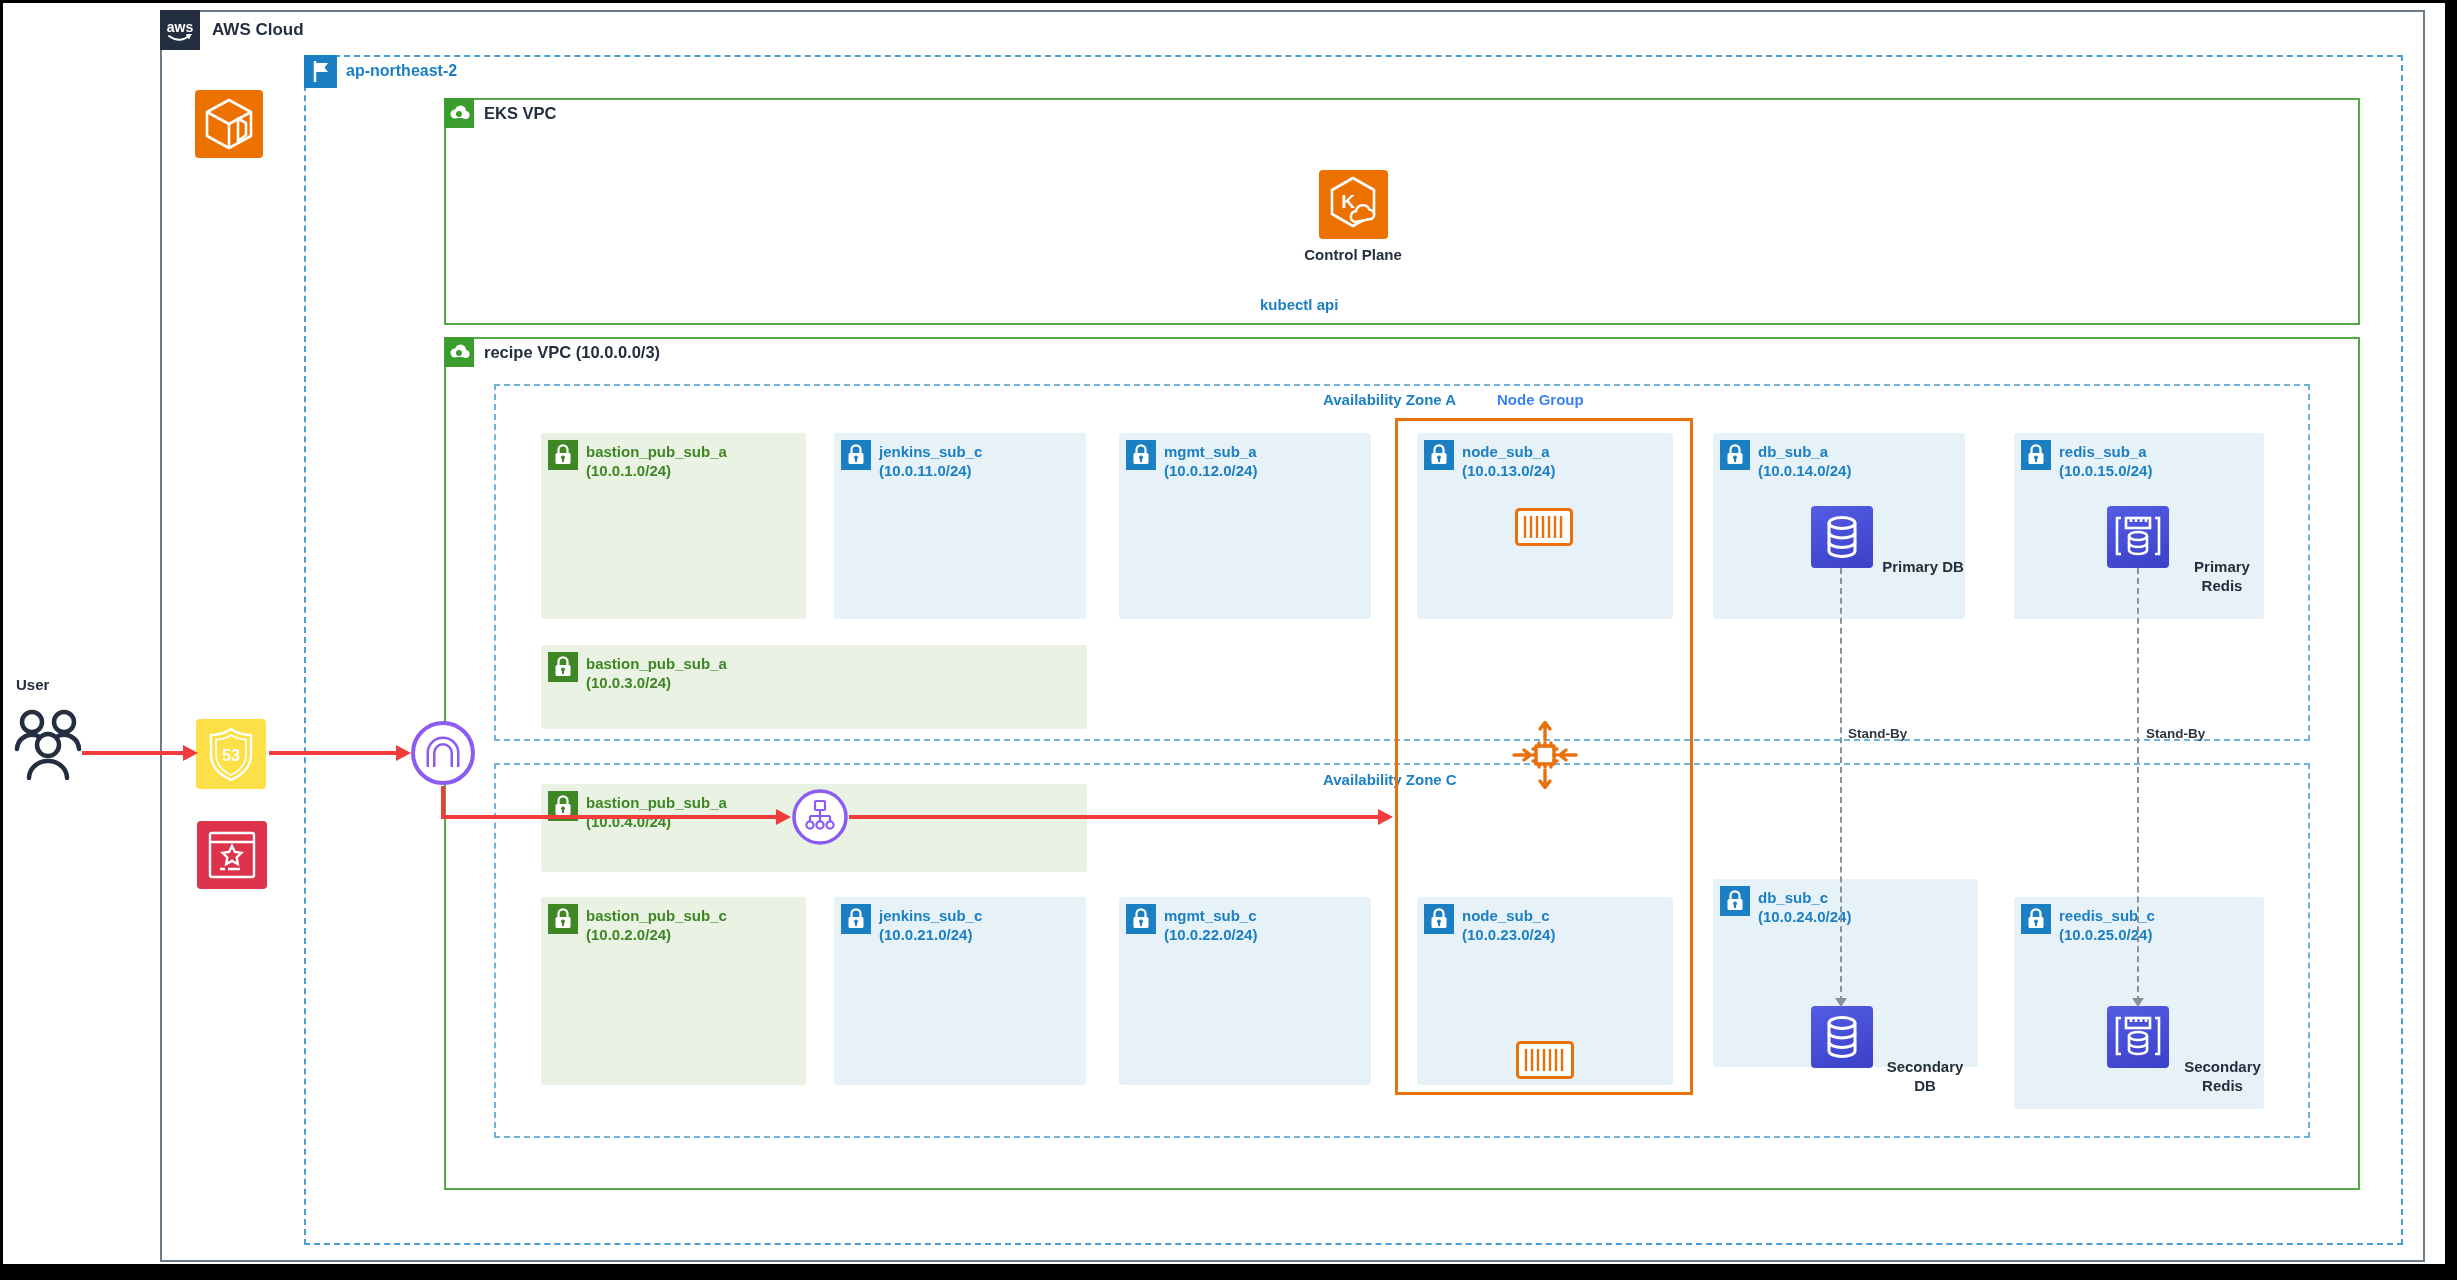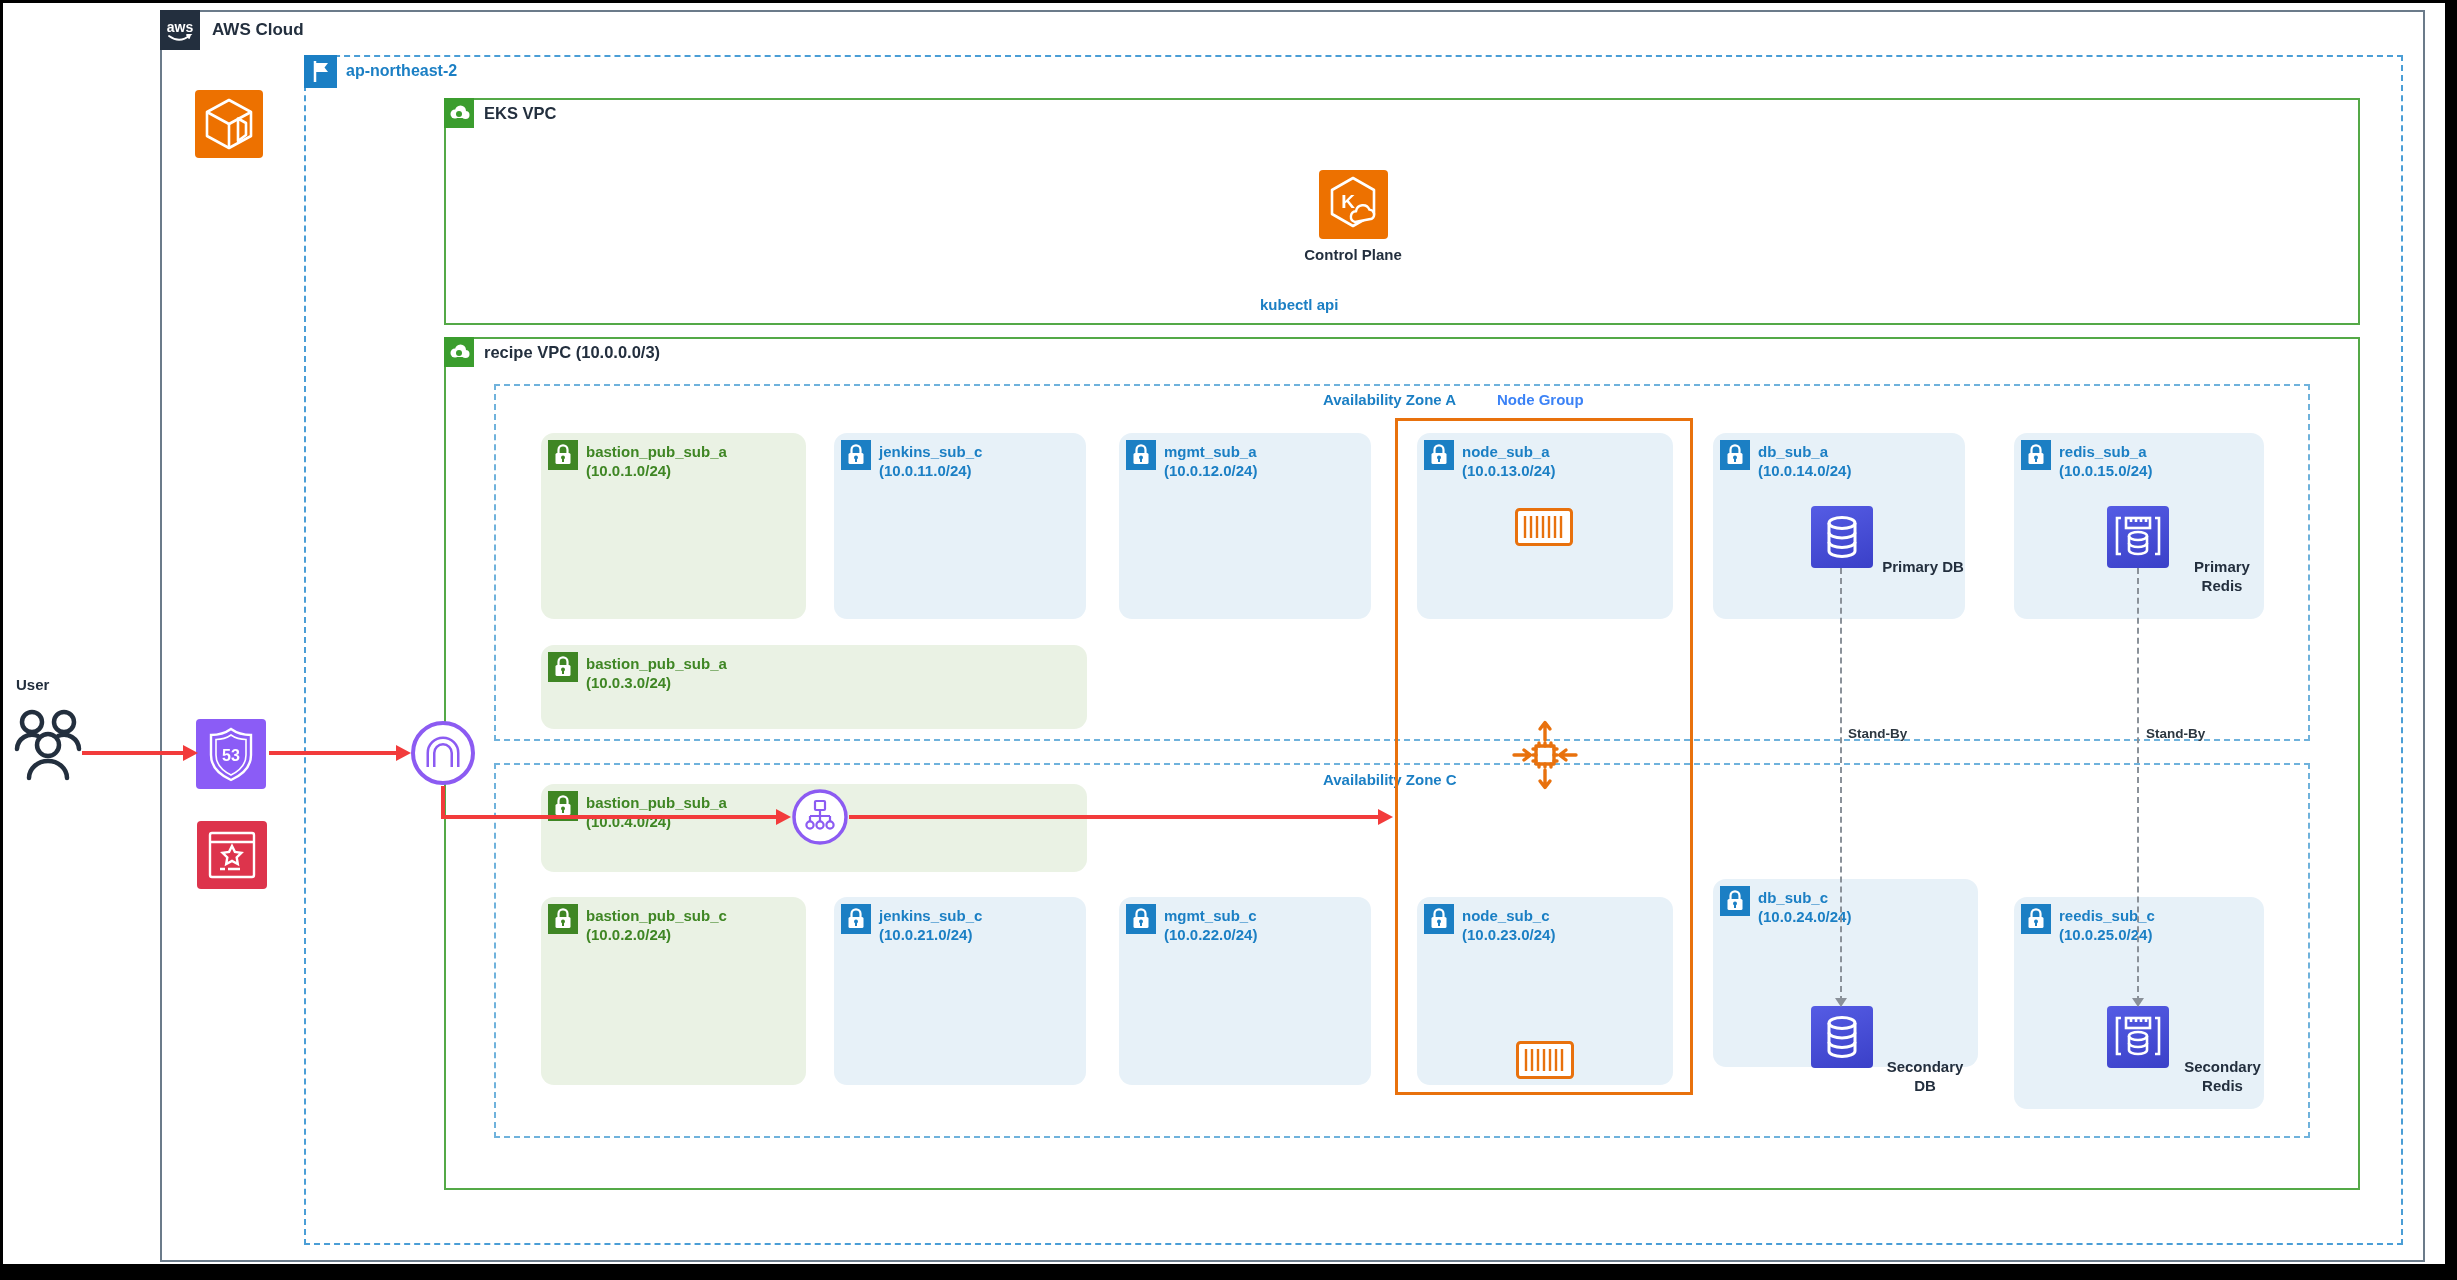--- a/index.html
+++ b/index.html
@@ -12,34 +12,34 @@
   .aws-cloud{border:2px solid #6B7B8A;background:#fff;}
   .badge{display:flex;align-items:center;justify-content:center;}
   .aws-badge{background:#232F3E;}
   .region{border:2px dashed #4A9ED6;}
   .region-badge{background:#1B7FC4;}
   .vpc{border:2px solid #54A947;}
   .vpc-badge{background:#3B9D2E;}
   .az{border:2px dashed #6FB2DC;}
   .nodegroup{border:3px solid #E8710D;}
   
-  .subnet{border-radius:13px;}
+  .subnet{border-radius:3px;}
   .subnet .lock{position:absolute;left:7px;top:7px;width:30px;height:30px;}
   .subnet .stext{position:absolute;left:45px;top:9px;font-weight:bold;font-size:15px;line-height:19px;white-space:nowrap;}
   .subnet.green{background:#EAF2E4;}
   .subnet.green .stext{color:#3F8624;}
   .subnet.green .lock{background:#3F8624;color:#3F8624;}
   .subnet.blue{background:#E7F1F8;}
   .subnet.blue .stext{color:#1B7FC4;}
   .subnet.blue .lock{background:#1B7FC4;color:#1B7FC4;}
   
   .sq-icon{border-radius:4px;}
   .indigo{background:linear-gradient(160deg,#555CE4,#3A40C8);border-radius:4px;}
   .orange-bg{background:#ED7100;}
-  .purple-sq{background:#8b5cf6;}
+  .purple-sq{background:#fde047;}
   .red-sq{background:#DD344C;}
   .res-label{position:absolute;font-weight:bold;font-size:15px;line-height:19px;color:#232F3E;text-align:center;margin-top:43px;}
   .standby{position:absolute;font-weight:bold;font-size:13.5px;color:#2D3740;}
   
   .rline{position:absolute;background:#F23B3B;}
   .rhead{position:absolute;width:0;height:0;border-top:8px solid transparent;border-bottom:8px solid transparent;border-left:15px solid #F23B3B;}
   .gdash{position:absolute;width:0;border-left:2px dashed #8A9199;}
   .ghead{position:absolute;width:0;height:0;border-left:6px solid transparent;border-right:6px solid transparent;border-top:9px solid #8A9199;}
   .blue-text{color:#1B7FC4;}
   .orange-text{color:#3b82f6;}

